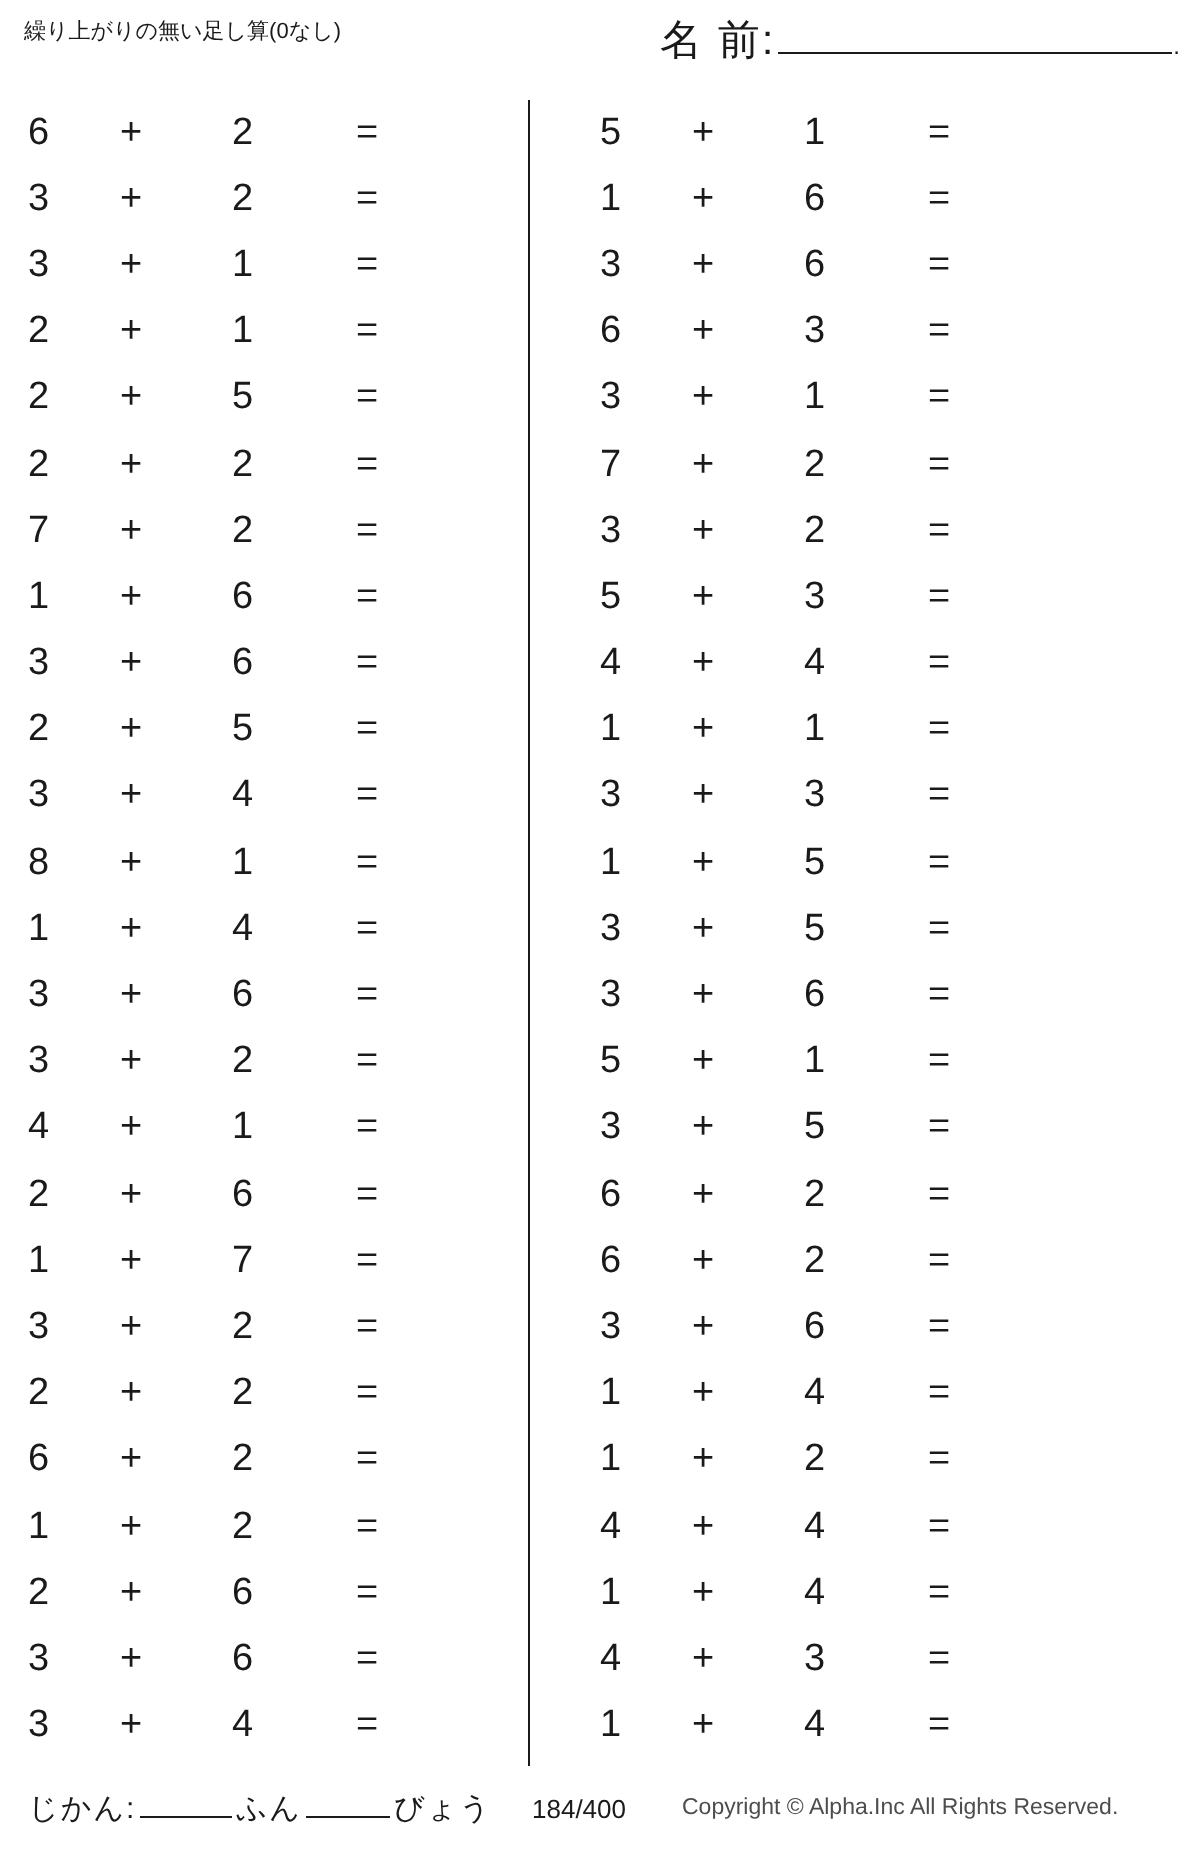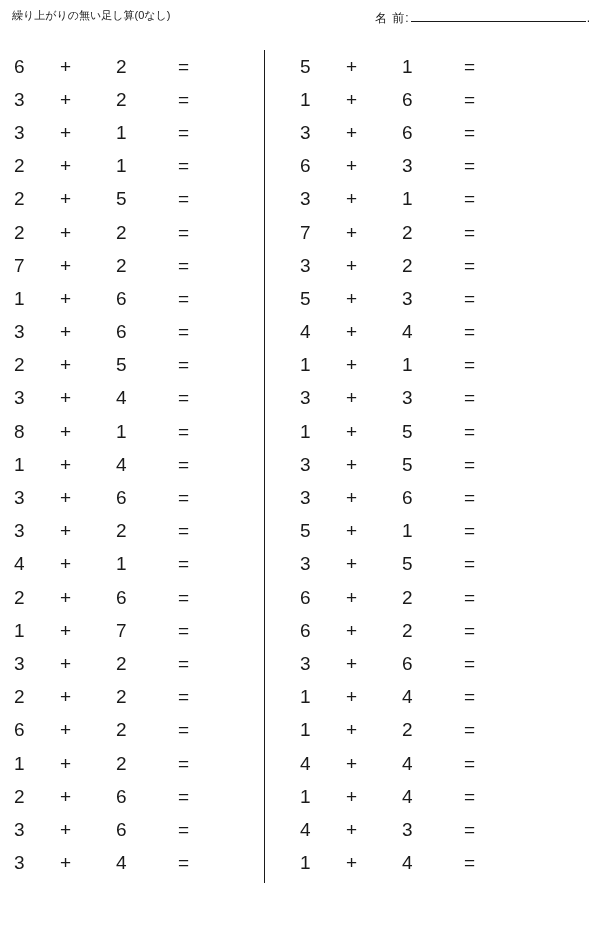--- a/index.html
+++ b/index.html
@@ -41,24 +41,23 @@
   }
   .name-area {
     position: absolute;
     left: 330px;
     top: 6px;
     display: flex;
     align-items: baseline;
     width: 260px;
   }
   .name-label {
-    font-size: 12px;
+    font-size: 21px;
     white-space: nowrap;
     letter-spacing: 1px;
-    margin-left: 45px;
   }
   .name-line {
     flex: 1;
     border-bottom: 1px solid #1a1a1a;
     height: 15px;
     margin-left: 1px;
   }
   .name-dot {
     font-size: 12px;
     margin-left: 1px;
@@ -525,14 +524,21 @@
         <div class="prob">
           <span class="a">1</span>
           <span class="op">+</span>
           <span class="b">4</span>
           <span class="eq">=</span>
           <span class="ans"></span>
         </div>
       </div>
   </div>
 
+  <div class="footer">
+    <div class="jikan">
+      <span>じかん:</span><span class="blank-line"></span><span>ふん</span><span class="blank-line2"></span><span>びょう</span>
+    </div>
+    <div class="pagenum">184/400</div>
+    <div class="copyright">Copyright ©  Alpha.Inc All Rights Reserved.</div>
+  </div>
 
 </div>
 
 </body></html>

